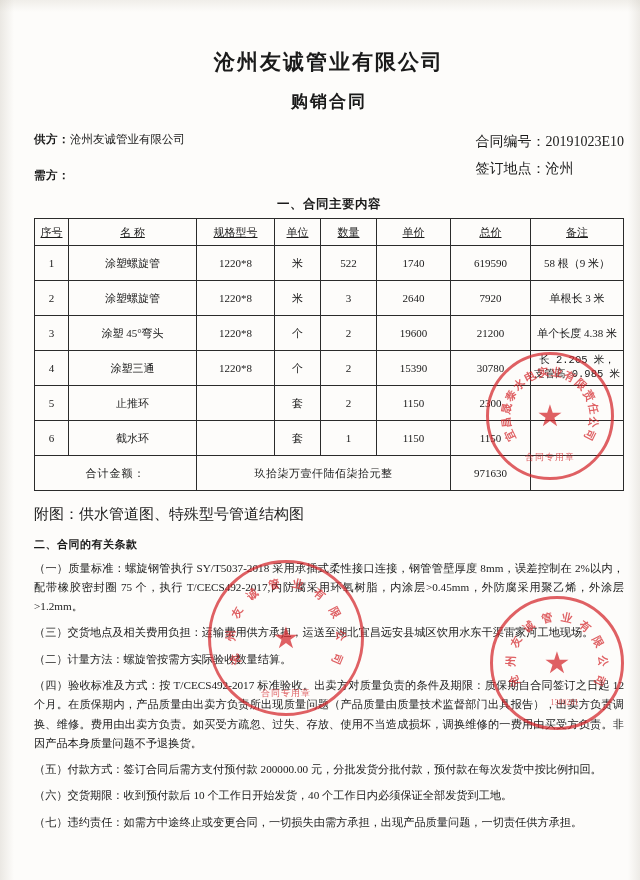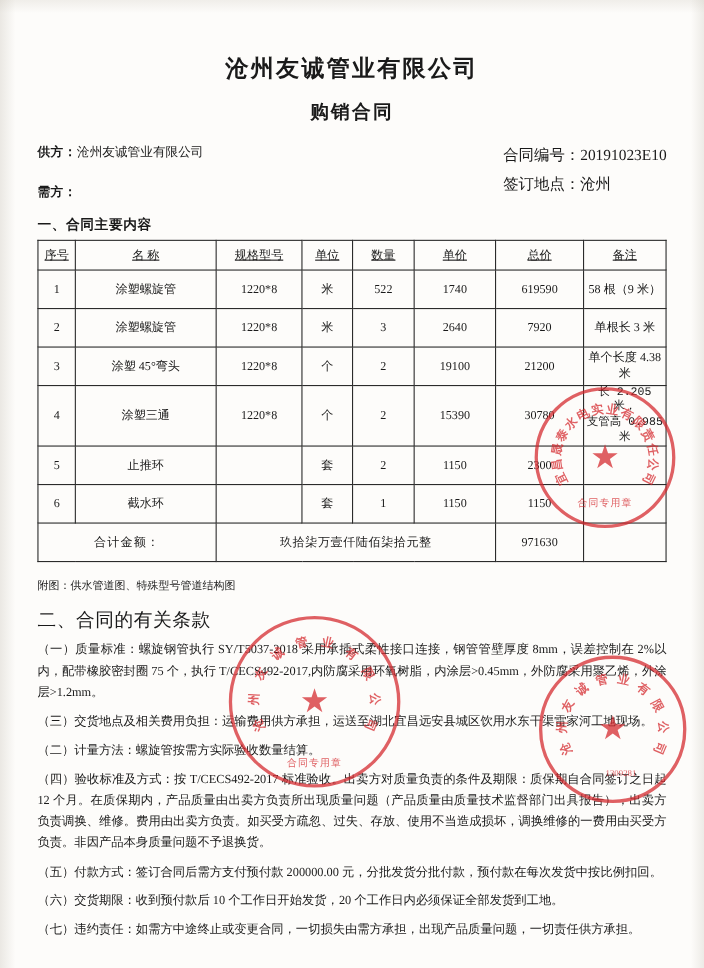--- a/index.html
+++ b/index.html
@@ -15,21 +15,21 @@
     overflow: hidden;
     position: relative;
   }
   .page {
     position: absolute;
     left: 0; top: 0;
     width: 640px;
     height: 880px;
     background: #fdfcfa;
     box-sizing: border-box;
-    padding: 34px 34px 10px 34px;
+    padding: 34px 16px 10px 34px;
   }
   
   .page::before{
     content:"";
     position:absolute; left:0; top:0; right:0; bottom:0;
     background:
       linear-gradient(90deg, rgba(200,195,185,0.35) 0px, rgba(255,255,255,0) 14px),
       linear-gradient(270deg, rgba(200,195,185,0.30) 0px, rgba(255,255,255,0) 12px),
       linear-gradient(180deg, rgba(210,205,195,0.30) 0px, rgba(255,255,255,0) 12px);
     pointer-events:none;
@@ -67,20 +67,21 @@
     font-size: 14px;
     line-height: 1.9;
   }
   .party-label { letter-spacing: 0.5px; font-weight: bold; }
 
   .section-head {
     font-size: 12.5px;
     font-weight: bold;
     margin: 9px 0 5px 0;
     letter-spacing: 0.5px;
+    text-align: center;
   }
 
   table.goods {
     width: 100%;
     border-collapse: collapse;
     font-size: 11px;
     table-layout: fixed;
   }
   table.goods th, table.goods td {
     border: 1px solid #2b2b2b;
@@ -103,26 +104,26 @@
 
   .total-label { letter-spacing: 1px; }
   .total-words { font-size: 11px; letter-spacing: 0.5px; }
 
   .note {
     font-size: 11px;
     margin: 7px 0 0 0;
     line-height: 1.6;
   }
   .attach {
-    font-size: 10px;
+    font-size: 15px;
     margin: 14px 0 0 0;
   }
   .terms-head {
-    font-size: 17px;
-    font-weight: normal;
+    font-size: 11px;
+    font-weight: bold;
     margin: 13px 0 7px 0;
     letter-spacing: 0.5px;
   }
   .clause {
     font-size: 11.2px;
     line-height: 1.72;
     margin: 0 0 7px 0;
     text-align: justify;
   }
 
@@ -253,21 +254,21 @@
           <td>2640</td>
           <td>7920</td>
           <td>单根长 3 米</td>
         </tr>
         <tr>
           <td>3</td>
           <td>涂塑 45°弯头</td>
           <td>1220*8</td>
           <td>个</td>
           <td>2</td>
-          <td>19100</td>
+          <td>19600</td>
           <td>21200</td>
           <td>单个长度 4.38 米</td>
         </tr>
         <tr>
           <td>4</td>
           <td>涂塑三通</td>
           <td>1220*8</td>
           <td>个</td>
           <td>2</td>
           <td>15390</td>
@@ -318,21 +319,21 @@
     <div class="clause">
       <span>（二）</span><span>计量方法：</span><span>螺旋管按需方实际验收数量结算。</span>
     </div>
     <div class="clause">
       <span>（四）</span><span>验收标准及方式：</span><span>按 T/CECS492-2017 标准验收。出卖方对质量负责的条件及期限：质保期自合同签订之日起 12 个月。在质保期内，产品质量由出卖方负责所出现质量问题（产品质量由质量技术监督部门出具报告），出卖方负责调换、维修。费用由出卖方负责。如买受方疏忽、过失、存放、使用不当造成损坏，调换维修的一费用由买受方负责。非因产品本身质量问题不予退换货。</span>
     </div>
     <div class="clause">
       <span>（五）</span><span>付款方式：</span><span>签订合同后需方支付预付款 200000.00 元，分批发货分批付款，预付款在每次发货中按比例扣回。</span>
     </div>
     <div class="clause">
-      <span>（六）</span><span>交货期限：</span><span>收到预付款后 10 个工作日开始发货，20 个工作日内必须保证全部发货到工地。</span>
+      <span>（六）</span><span>交货期限：</span><span>收到预付款后 10 个工作日开始发货，40 个工作日内必须保证全部发货到工地。</span>
     </div>
     <div class="clause">
       <span>（七）</span><span>违约责任：</span><span>如需方中途终止或变更合同，一切损失由需方承担，出现产品质量问题，一切责任供方承担。</span>
     </div>
   </div>
 
   <div class="stamp stamp-red stamp1">
     <div class="stamp-ring-text" id="ring0">
         <span style="transform: rotate(-116.071deg) translate(0px, -44px) translate(-50%, -50%);">宜</span>
         <span style="transform: rotate(-98.2143deg) translate(0px, -44px) translate(-50%, -50%);">昌</span>

